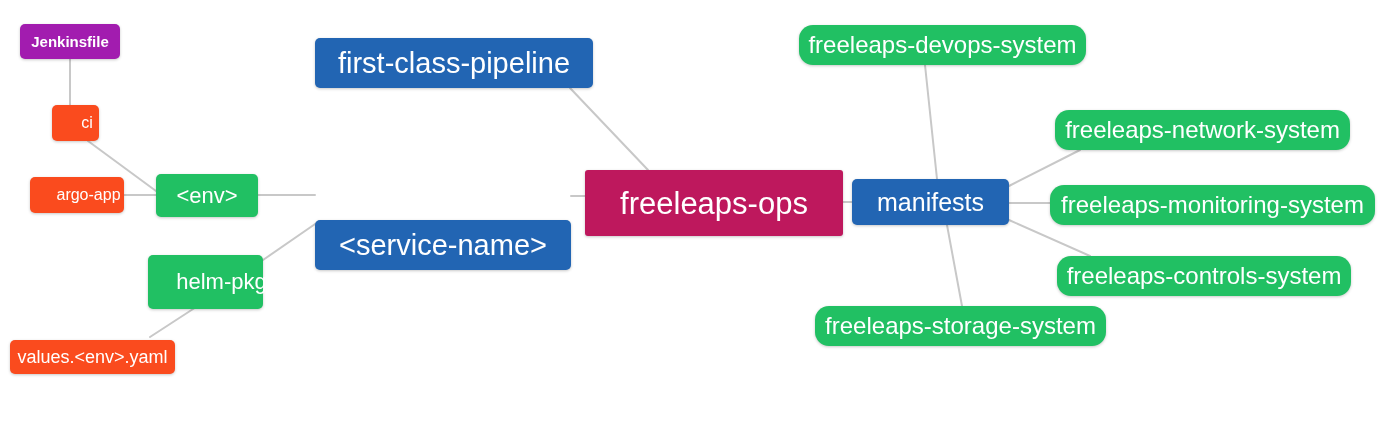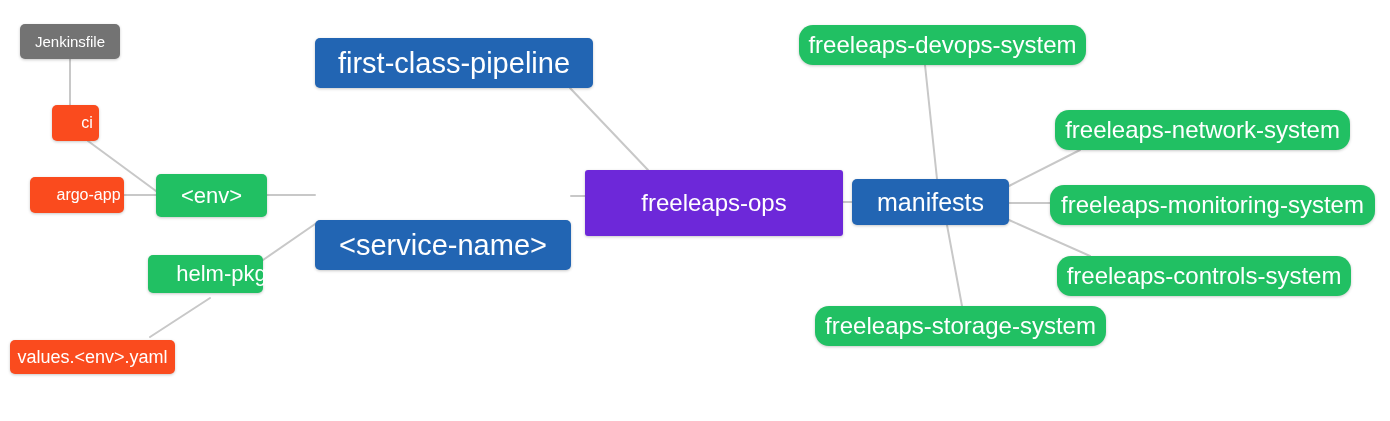--- a/index.html
+++ b/index.html
@@ -41,44 +41,45 @@
     justify-content: center;
     color: #ffffff;
     border-radius: 5px;
     box-shadow: 0 1px 3px rgba(0,0,0,0.22);
     white-space: nowrap;
     line-height: 1;
     padding: 0 12px;
     user-select: none;
   }
   .mm-node.lvl-root {
-    background: #6d28d9;
-    font-size: 24px;
+    background: #be185d;
+    font-size: 31px;
     border-radius: 3px;
   }
   .mm-node.lvl-blue {
     background: #2265b3;
     font-size: 29px;
   }
   .mm-node.lvl-blue-sm {
     background: #2265b3;
     font-size: 25px;
   }
   .mm-node.lvl-green {
     background: #21c063;
     font-size: 22px;
   }
   .mm-node.lvl-green-lg {
     background: #21c063;
     font-size: 24px;
     border-radius: 14px;
   }
   .mm-node.lvl-orange {
-    background: #737373;
+    background: #a21caf;
     font-size: 15px;
+    font-weight: bold;
   }
   .mm-node.lvl-red {
     background: #fa4b1e;
     font-size: 16px;
     padding-left: 35px;
   }
   .mm-node.lvl-red-sm {
     background: #fa4b1e;
     font-size: 18px;
     margin-top: 7px;
@@ -101,22 +102,22 @@
       <path d="M 937 179 L 925 65" class="mm-edge" stroke="#c8c8c8"></path>
       <path d="M 1009 186 L 1080 150" class="mm-edge" stroke="#c8c8c8"></path>
       <path d="M 1009 203 L 1050 203" class="mm-edge" stroke="#c8c8c8"></path>
       <path d="M 1009 220 L 1090 256" class="mm-edge" stroke="#c8c8c8"></path>
       <path d="M 947 225 L 962 306" class="mm-edge" stroke="#c8c8c8"></path>
     </svg>
   <div id="node-layer">
       <div class="mm-node lvl-orange" style="left: 20px; top: 24px; width: 100px; height: 35px;">Jenkinsfile</div>
       <div class="mm-node lvl-red" style="left: 52px; top: 105px; width: 36px; height: 36px;">ci</div>
       <div class="mm-node lvl-red" style="left: 30px; top: 177px; width: 94px; height: 36px;">argo-app</div>
-      <div class="mm-node lvl-green" style="left: 156px; top: 174px; width: 111px; height: 43px;">&lt;env&gt;</div>
-      <div class="mm-node lvl-green" style="left: 148px; top: 255px; width: 115px; height: 38px; padding-left: 44px;">helm-pkg</div>
+      <div class="mm-node lvl-green" style="left: 156px; top: 174px; width: 102px; height: 43px;">&lt;env&gt;</div>
+      <div class="mm-node lvl-green" style="left: 148px; top: 255px; width: 115px; height: 54px; padding-left: 44px;">helm-pkg</div>
       <div class="mm-node lvl-red-sm" style="left: 10px; top: 333px; width: 165px; height: 34px;">values.&lt;env&gt;.yaml</div>
       <div class="mm-node lvl-blue" style="left: 315px; top: 172px; width: 256px; height: 50px; margin-top: 48px;">&lt;service-name&gt;</div>
       <div class="mm-node lvl-blue" style="left: 315px; top: 38px; width: 278px; height: 50px;">first-class-pipeline</div>
       <div class="mm-node lvl-root" style="left: 585px; top: 170px; width: 258px; height: 66px;">freeleaps-ops</div>
       <div class="mm-node lvl-blue-sm" style="left: 852px; top: 179px; width: 157px; height: 46px; padding-left: 12px;">manifests</div>
       <div class="mm-node lvl-green-lg" style="left: 799px; top: 25px; width: 287px; height: 40px;">freeleaps-devops-system</div>
       <div class="mm-node lvl-green-lg" style="left: 1055px; top: 110px; width: 295px; height: 40px;">freeleaps-network-system</div>
       <div class="mm-node lvl-green-lg" style="left: 1050px; top: 185px; width: 325px; height: 40px;">freeleaps-monitoring-system</div>
       <div class="mm-node lvl-green-lg" style="left: 1057px; top: 256px; width: 294px; height: 40px;">freeleaps-controls-system</div>
       <div class="mm-node lvl-green-lg" style="left: 815px; top: 306px; width: 291px; height: 40px;">freeleaps-storage-system</div>

